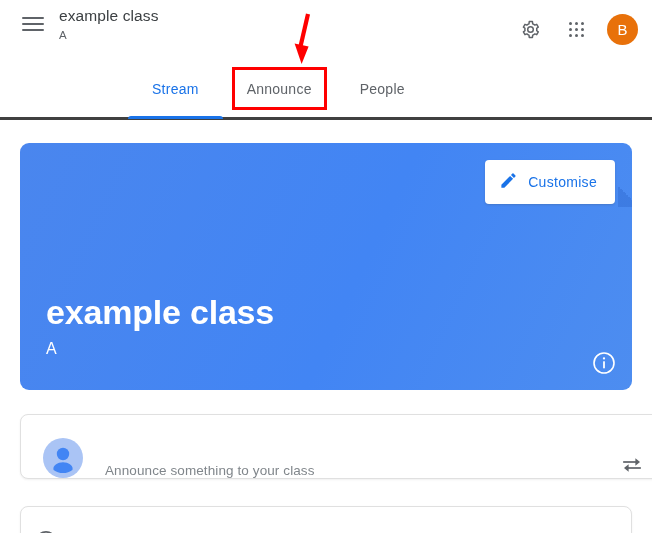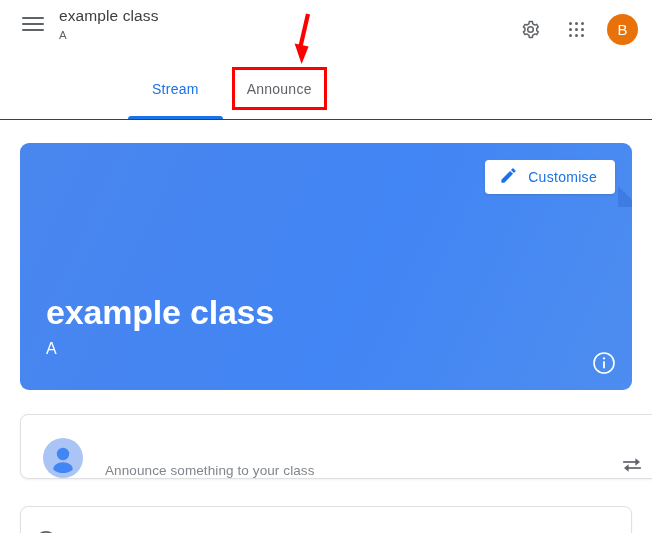--- a/index.html
+++ b/index.html
@@ -107,21 +107,21 @@
     letter-spacing: 0.2px;
   }
 
   
   .tabbar {
     position: absolute;
     top: 58px; left: 0;
     width: 652px;
     height: 62px;
     background: #ffffff;
-    border-bottom: 1px solid #404040;
+    border-bottom: 3px solid #404040;
     box-sizing: border-box;
   }
   .tabs {
     position: absolute;
     left: 128px;
     top: 0;
     height: 61px;
     display: flex;
     align-items: center;
     gap: 0;
@@ -191,21 +191,21 @@
     top: 36px;
     width: 14px;
     height: 28px;
     background: linear-gradient(225deg, transparent 50%, #3b79e0 50%);
     opacity: .85;
   }
   .customise-btn {
     position: absolute;
     right: 17px;
     top: 17px;
-    height: 34px;
+    height: 44px;
     background: #ffffff;
     border-radius: 4px;
     display: flex;
     align-items: center;
     gap: 10px;
     padding: 0 18px 0 14px;
     box-shadow: 0 1px 2px rgba(60,64,67,.22);
     cursor: pointer;
   }
   .customise-label {
@@ -344,20 +344,21 @@
     </div>
 
     <div class="avatar-user">B</div>
   </div>
 </div>
 
 <div class="tabbar">
   <div class="tabs">
     <div class="tab active">Stream</div>
     <div class="tab boxed">Announce</div>
+    <div class="tab">People</div>
   </div>
 </div>
 
 <div class="arrow-annotation">
   <svg width="32" height="54" viewBox="0 0 32 54" aria-hidden="true">
     <path d="M20 2 L12.6 34" stroke="#ff0000" stroke-width="4.2" stroke-linecap="butt" fill="none"></path>
     <path d="M13.6 52 L6.6 31.5 L20.6 34.5 Z" fill="#ff0000"></path>
   </svg>
 </div>
 

